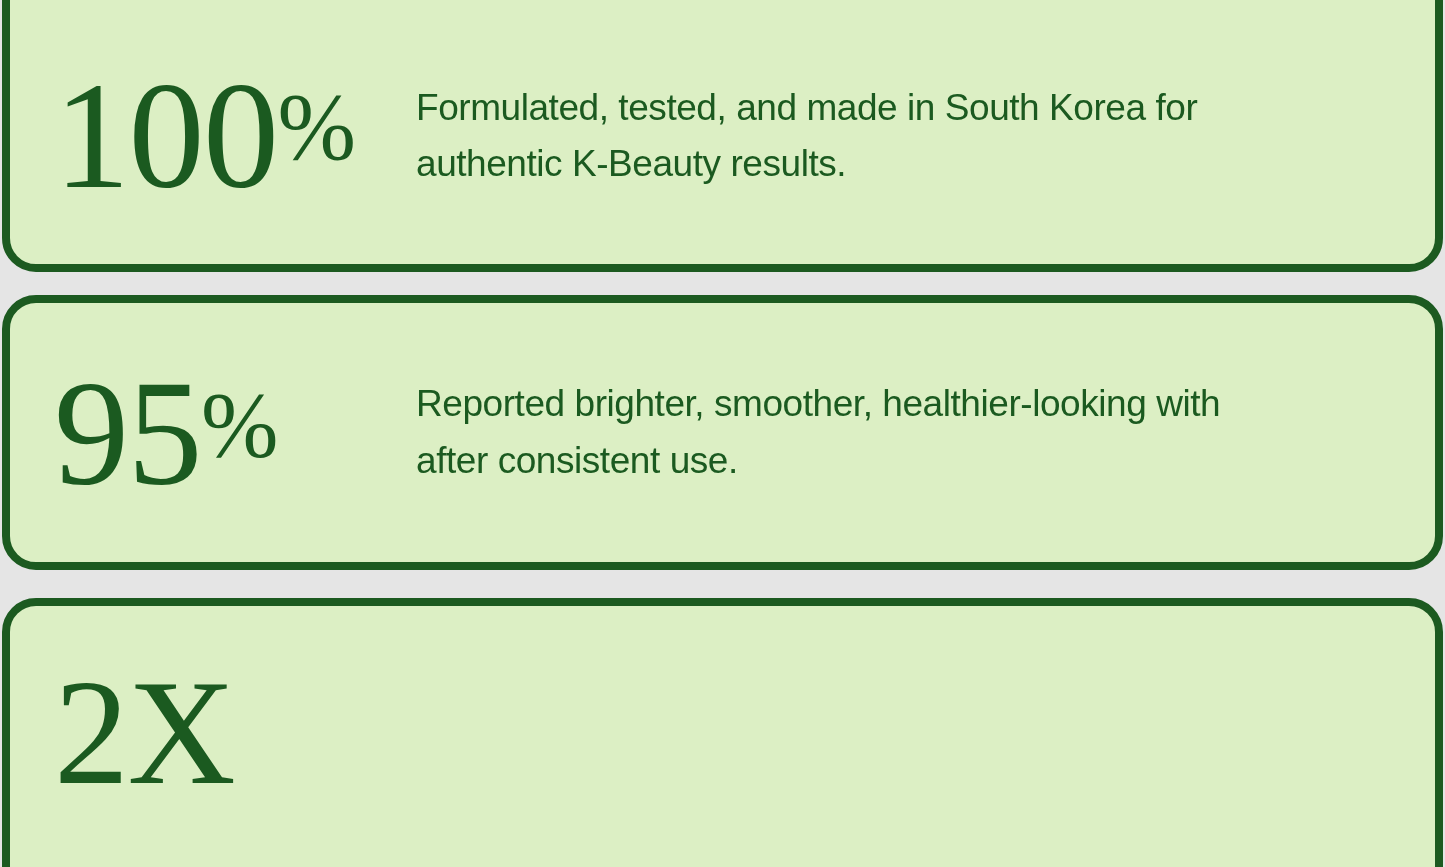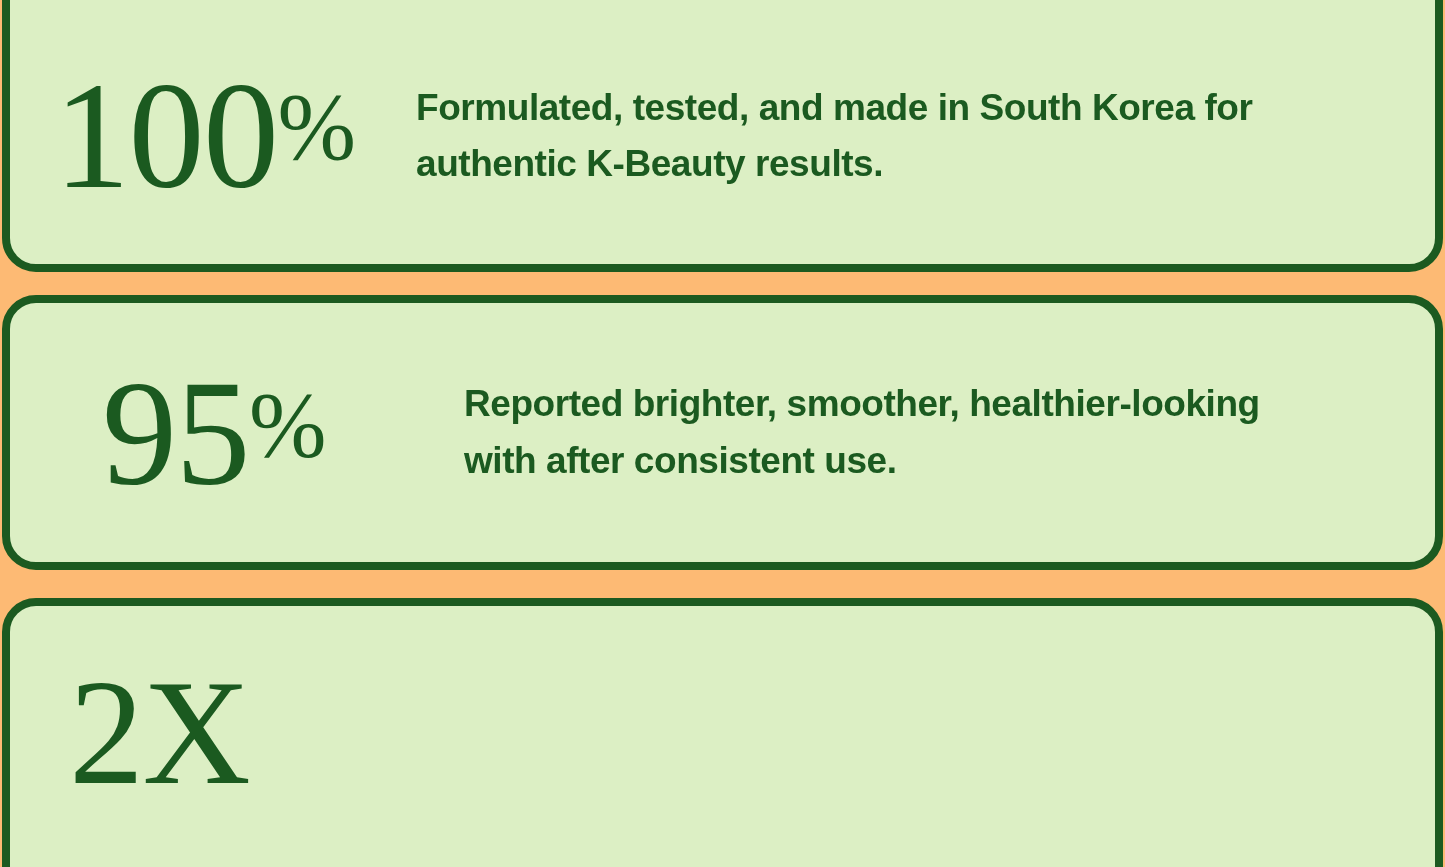--- a/index.html
+++ b/index.html
@@ -12,21 +12,21 @@
     width: 1445px;
     height: 867px;
     overflow: hidden;
     font-family: "Liberation Sans", sans-serif;
   }
 
   #stats-panel {
     position: relative;
     width: 1445px;
     height: 867px;
-    background: #fdba74;
+    background: #e5e5e5;
     box-sizing: border-box;
   }
 
   .stat-card {
     position: absolute;
     left: 2px;
     width: 1441px;
     box-sizing: border-box;
     background: #dcefc4;
     border: 8px solid #1c5a20;
@@ -44,21 +44,20 @@
     border-top-left-radius: 34px;
     border-top-right-radius: 34px;
   }
   #stat-card-1 .card-inner {
     padding-top: 34px;
   }
 
   #stat-card-2 {
     top: 295px;
     height: 275px;
-    padding-left: 48px;
   }
 
   
   #stat-card-3 {
     top: 598px;
     height: 303px;
   }
   #stat-card-3 .card-inner {
     padding-bottom: 36px;
   }
@@ -79,36 +78,36 @@
     box-sizing: border-box;
     font-family: "Liberation Serif", "DejaVu Serif", serif;
     font-weight: 400;
     font-size: 152px;
     line-height: 1.0;
     letter-spacing: -0.01em;
     color: #1b5a20;
     white-space: nowrap;
   }
   #stat-card-2 .stat-figure { font-size: 150px; }
-  #stat-card-3 .stat-figure { font-size: 150px; margin-left: 15px; }
+  #stat-card-3 .stat-figure { font-size: 150px; }
 
   .stat-figure .pct {
     font-size: 0.62em;
     vertical-align: 0.30em;
     letter-spacing: -0.02em;
   }
 
   .stat-desc {
     flex: 1 1 auto;
     padding-left: 8px;
     padding-right: 70px;
     font-family: "Liberation Sans", sans-serif;
     font-size: 37px;
     line-height: 1.52;
-    font-weight: 700;
+    font-weight: 400;
     letter-spacing: -0.012em;
     color: #1b5a20;
     max-width: 840px;
   }
 
   .stat-desc.single-line {
     line-height: 1.3;
   }
 </style>
 </head>

